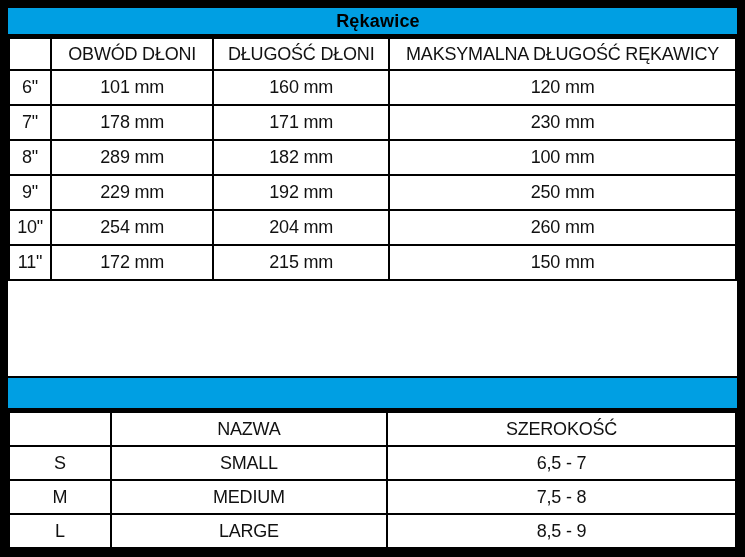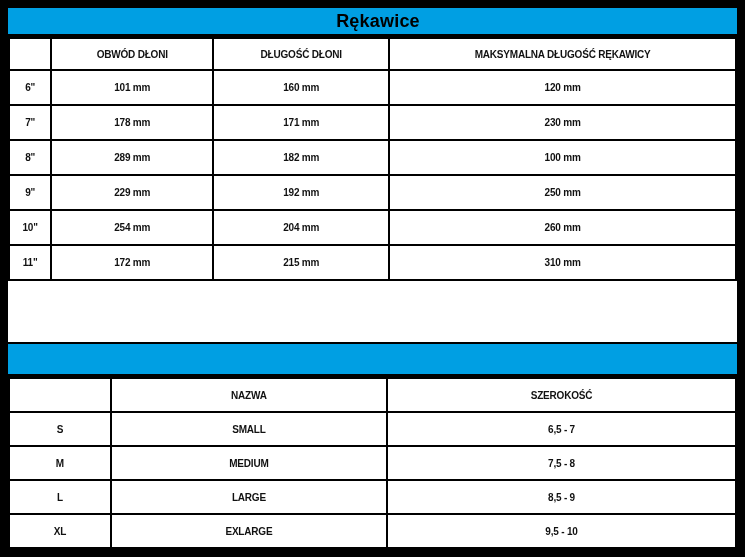--- a/index.html
+++ b/index.html
@@ -38,22 +38,22 @@
   table {
     flex: 0 0 auto;
     width: 100%;
     border-collapse: collapse;
     table-layout: fixed;
   }
   th, td {
     border: 2px solid #000000;
     text-align: center;
     vertical-align: middle;
-    font-size: 10px;
-    font-weight: bold;
+    font-size: 18px;
+    font-weight: normal;
     letter-spacing: -0.2px;
     color: #111111;
     padding: 0 2px;
     overflow: hidden;
     white-space: nowrap;
   }
   .t1 thead tr { height: 32px; }
   .t1 tbody tr { height: 35px; }
   .t2 thead tr { height: 34px; }
   .t2 tbody tr { height: 34px; }
@@ -122,21 +122,21 @@
       <tr>
         <td>10"</td>
         <td>254 mm</td>
         <td>204 mm</td>
         <td>260 mm</td>
       </tr>
       <tr>
         <td>11"</td>
         <td>172 mm</td>
         <td>215 mm</td>
-        <td>310 mm</td>
+        <td>150 mm</td>
       </tr>
     </tbody>
   </table>
 
   <div class="gap"></div>
 
   <div class="blue-bar"></div>
 
   <table class="t2">
     <colgroup>
@@ -160,21 +160,16 @@
       <tr>
         <td>M</td>
         <td>MEDIUM</td>
         <td>7,5 - 8</td>
       </tr>
       <tr>
         <td>L</td>
         <td>LARGE</td>
         <td>8,5 - 9</td>
       </tr>
-      <tr>
-        <td>XL</td>
-        <td>EXLARGE</td>
-        <td>9,5 - 10</td>
-      </tr>
     </tbody>
   </table>
 
 </div>
 
 </body></html>

